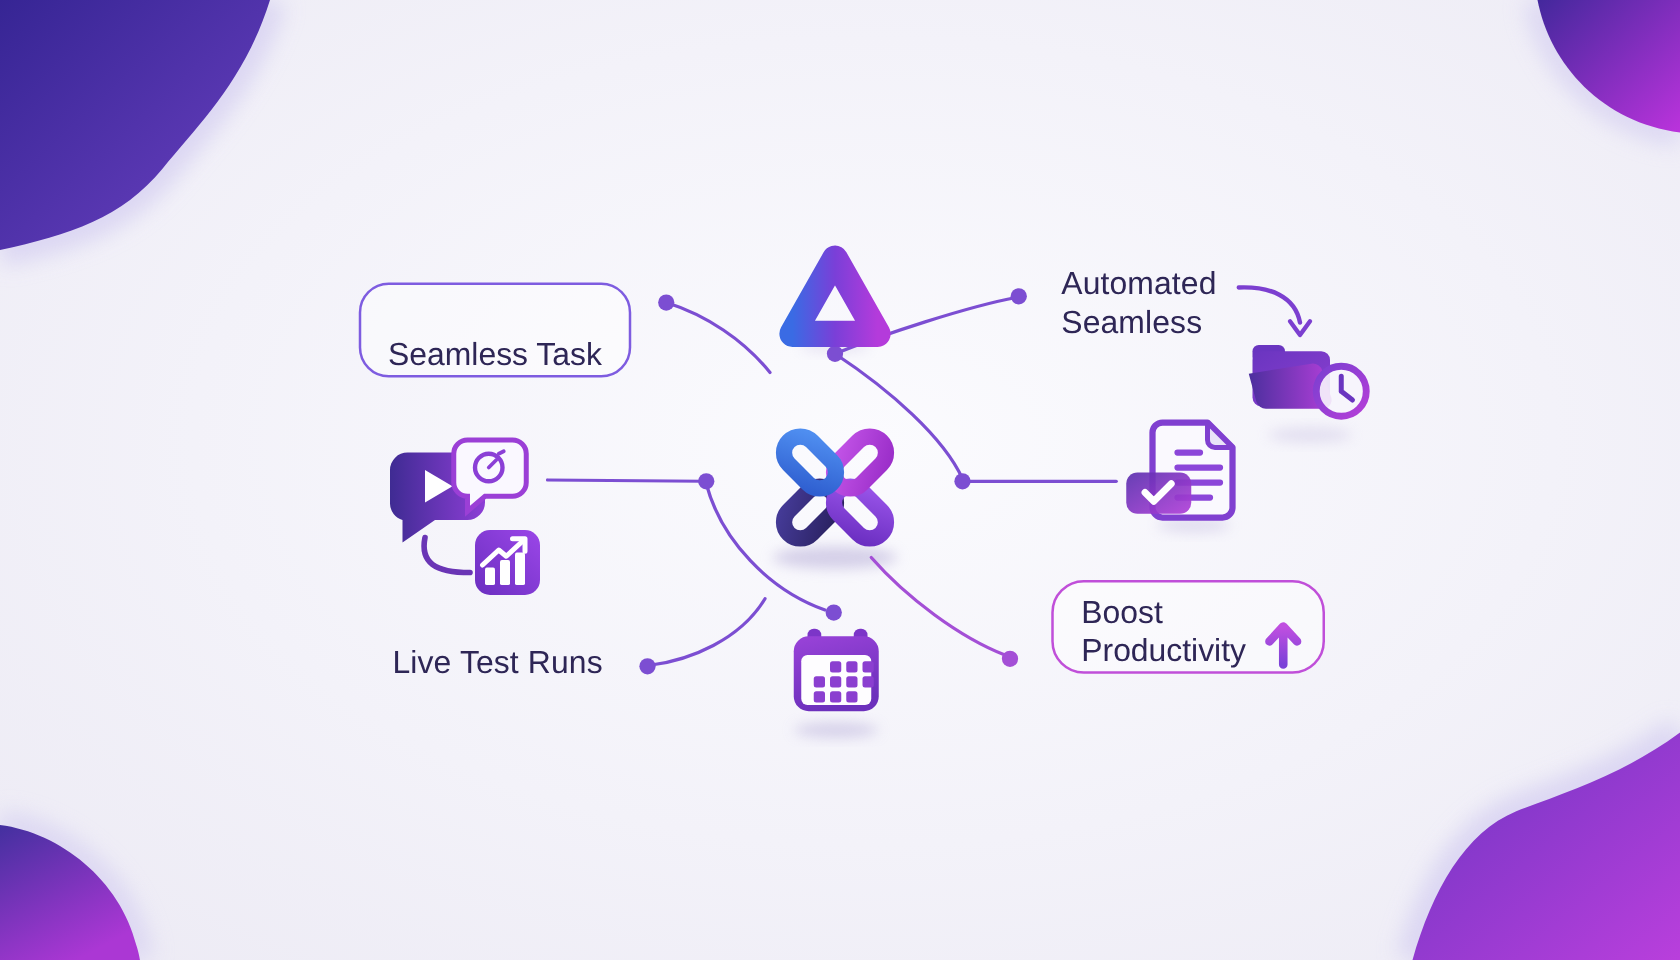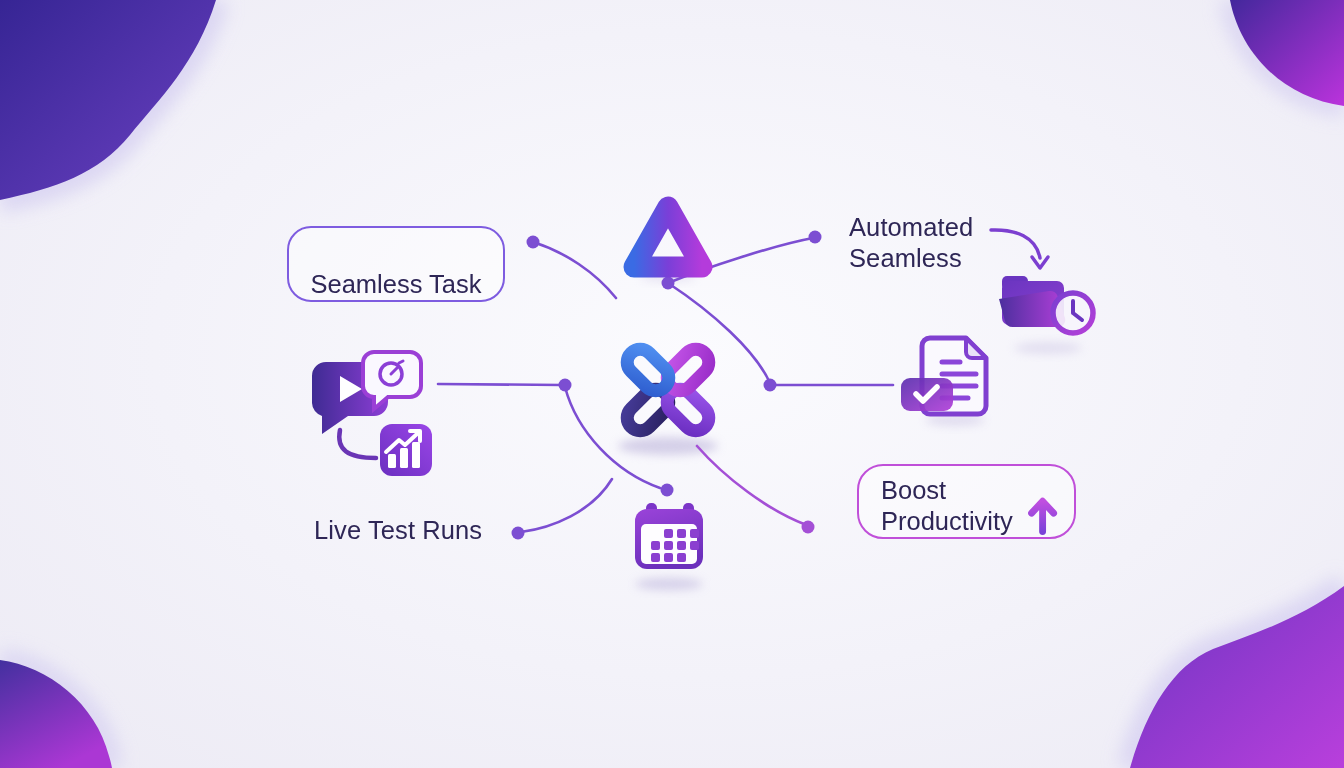--- a/index.html
+++ b/index.html
@@ -38,21 +38,20 @@
   }
   .box-boost{
     left:841px;top:464px;width:219px;height:75px;
     border:2px solid #c04fd9;
     border-radius:26px;
     justify-content:flex-start;
     text-align:left;
     padding:0 16px 0 22px;
     box-sizing:border-box;
     gap:14px;
-    margin-left:16px;
   }
   .box-boost .boost-lines{flex:1;}
   .text-automated{left:849px;top:212px;width:180px;}
   .text-live{left:314px;top:515px;white-space:nowrap;}
 </style>
 </head>
 <body>
 
 <div class="stage">
 

